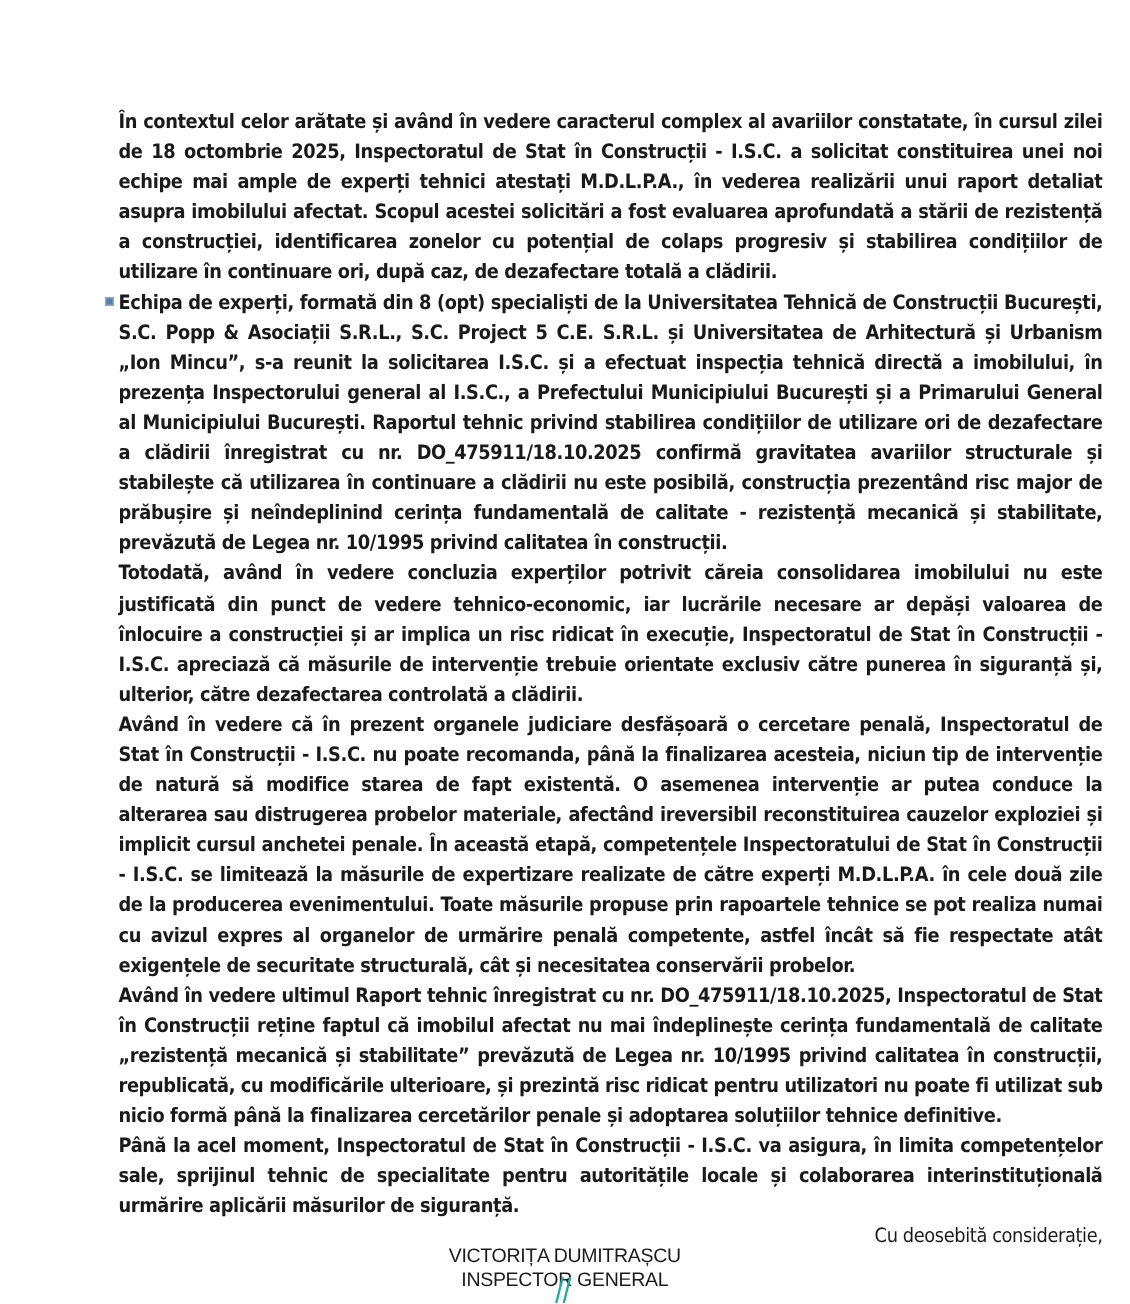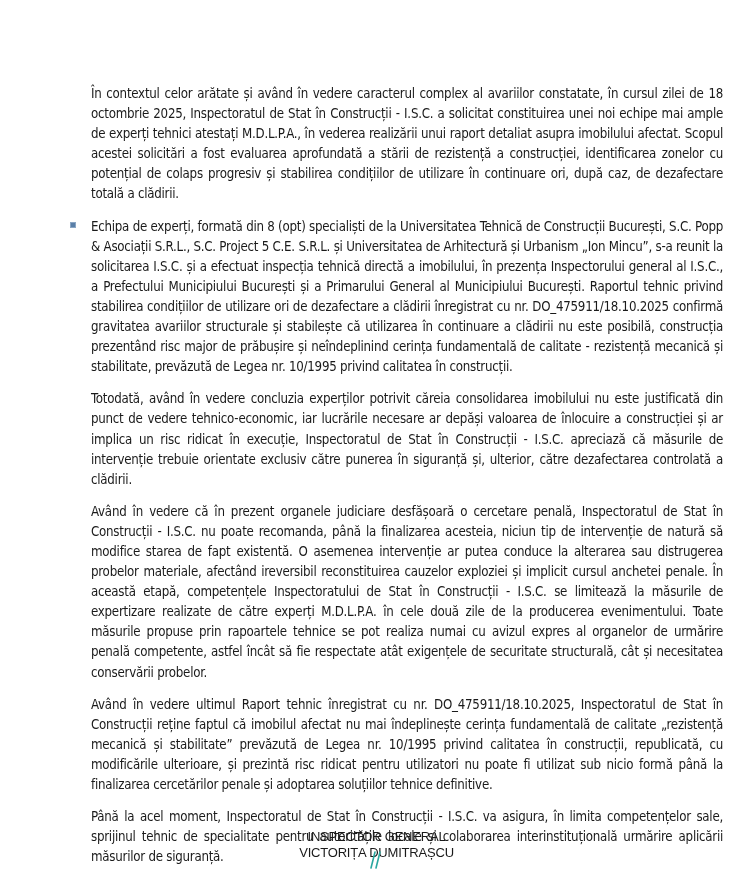--- a/index.html
+++ b/index.html
@@ -18,22 +18,23 @@
   .page {
     position: absolute;
     left: 79px;
     top: 72px;
     width: 656px;
     font-size: 13.2px;
     line-height: 20.1px;
     letter-spacing: -0.25px;
   }
   .para {
-    margin: 12px;
+    margin: 0;
     text-align: justify;
+    font-weight: bold;
   }
   .marker {
     position: absolute;
     left: -9px;
     top: 118px;
     width: 6px;
     height: 6px;
     background: #5a7fa8;
     border: 1px solid #8aa6c4;
     box-sizing: border-box;
@@ -75,19 +76,19 @@
     <p class="para">Echipa de experți, formată din 8 (opt) specialiști de la Universitatea Tehnică de Construcții București, S.C. Popp &amp; Asociații S.R.L., S.C. Project 5 C.E. S.R.L. și Universitatea de Arhitectură și Urbanism „Ion Mincu”, s-a reunit la solicitarea I.S.C. și a efectuat inspecția tehnică directă a imobilului, în prezența Inspectorului general al I.S.C., a Prefectului Municipiului București și a Primarului General al Municipiului București. Raportul tehnic privind stabilirea condițiilor de utilizare ori de dezafectare a clădirii înregistrat cu nr. DO_475911/18.10.2025 confirmă gravitatea avariilor structurale și stabilește că utilizarea în continuare a clădirii nu este posibilă, construcția prezentând risc major de prăbușire și neîndeplinind cerința fundamentală de calitate - rezistență mecanică și stabilitate, prevăzută de Legea nr. 10/1995 privind calitatea în construcții.</p>
   </div>
   <p class="para">Totodată, având în vedere concluzia experților potrivit căreia consolidarea imobilului nu este justificată din punct de vedere tehnico-economic, iar lucrările necesare ar depăși valoarea de înlocuire a construcției și ar implica un risc ridicat în execuție, Inspectoratul de Stat în Construcții - I.S.C. apreciază că măsurile de intervenție trebuie orientate exclusiv către punerea în siguranță și, ulterior, către dezafectarea controlată a clădirii.</p>
   <p class="para">Având în vedere că în prezent organele judiciare desfășoară o cercetare penală, Inspectoratul de Stat în Construcții - I.S.C. nu poate recomanda, până la finalizarea acesteia, niciun tip de intervenție de natură să modifice starea de fapt existentă. O asemenea intervenție ar putea conduce la alterarea sau distrugerea probelor materiale, afectând ireversibil reconstituirea cauzelor exploziei și implicit cursul anchetei penale. În această etapă, competențele Inspectoratului de Stat în Construcții - I.S.C. se limitează la măsurile de expertizare realizate de către experți M.D.L.P.A. în cele două zile de la producerea evenimentului. Toate măsurile propuse prin rapoartele tehnice se pot realiza numai cu avizul expres al organelor de urmărire penală competente, astfel încât să fie respectate atât exigențele de securitate structurală, cât și necesitatea conservării probelor.</p>
   <p class="para">Având în vedere ultimul Raport tehnic înregistrat cu nr. DO_475911/18.10.2025, Inspectoratul de Stat în Construcții reține faptul că imobilul afectat nu mai îndeplinește cerința fundamentală de calitate „rezistență mecanică și stabilitate” prevăzută de Legea nr. 10/1995 privind calitatea în construcții, republicată, cu modificările ulterioare, și prezintă risc ridicat pentru utilizatori nu poate fi utilizat sub nicio formă până la finalizarea cercetărilor penale și adoptarea soluțiilor tehnice definitive.</p>
   <p class="para">Până la acel moment, Inspectoratul de Stat în Construcții - I.S.C. va asigura, în limita competențelor sale, sprijinul tehnic de specialitate pentru autoritățile locale și colaborarea interinstituțională urmărire aplicării măsurilor de siguranță.</p>
   <p class="closing">Cu deosebită considerație,</p>
 </div>
 
 <div class="signature">
+  <span class="line">VICTORIȚA DUMITRAȘCU</span>
   <span class="line">INSPECTOR GENERAL</span>
-  <span class="line">VICTORIȚA DUMITRAȘCU</span>
 </div>
 
 <svg class="sig-scribble" viewBox="0 0 20 18">
   <path d="M8 1 L4 17 M13 1 L9 17" stroke="#2aa7a0" stroke-width="1.6" fill="none" stroke-linecap="round"></path>
 </svg>
 
 </body></html>

